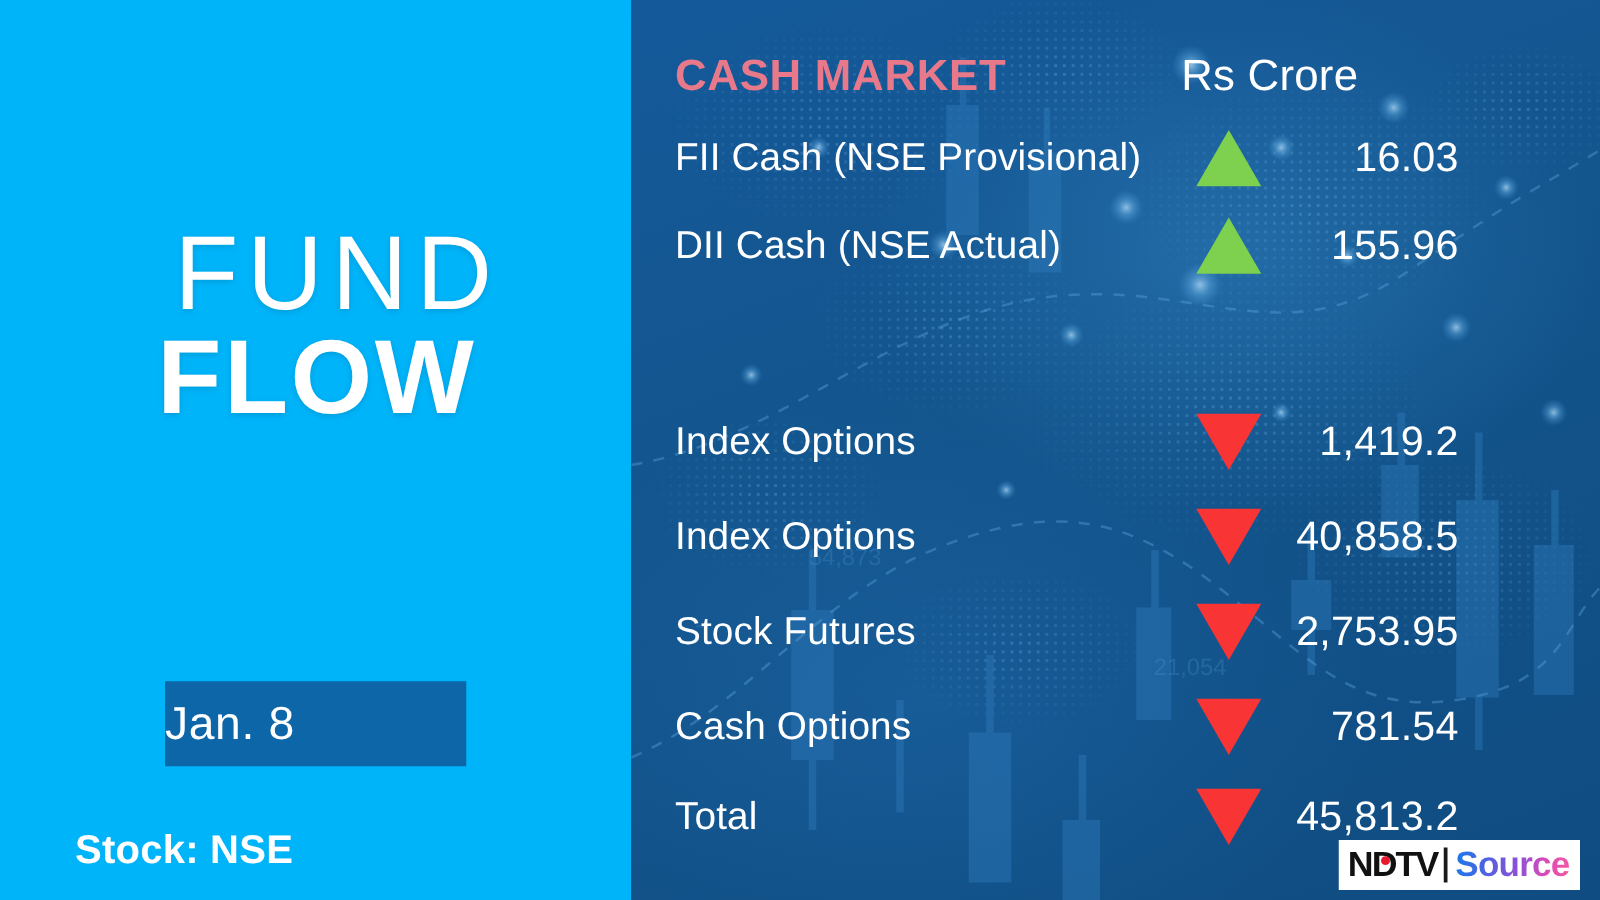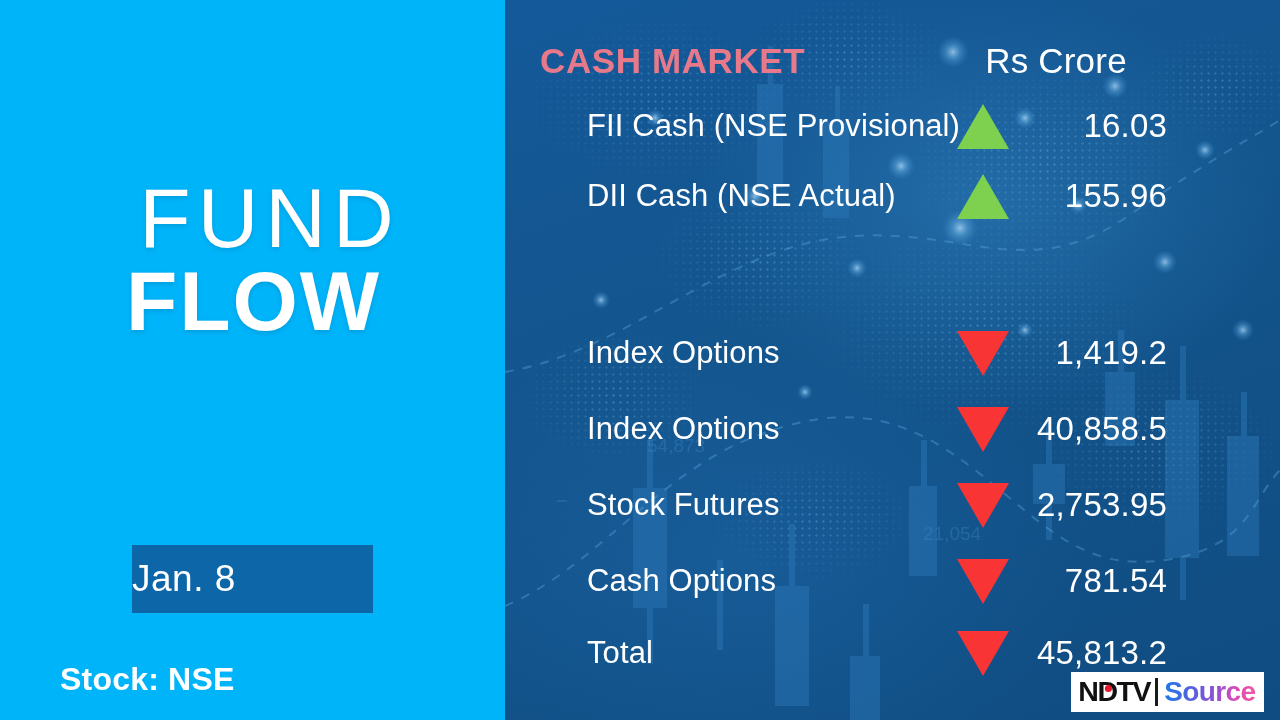--- a/index.html
+++ b/index.html
@@ -92,21 +92,21 @@
 
   
   #cash-section { position:absolute; left:0; top:0; width:775px; }
   .row {
     position:absolute; left:0; width:775px; height:56px;
     display:flex; align-items:center;
   }
   .row-label {
     position:absolute; left:35px;
     color:#ffffff; font-size:31px; font-weight:400;
-    letter-spacing:.1px; white-space:nowrap;margin-left:47px;
+    letter-spacing:.1px; white-space:nowrap;
   }
   .row-arrow { position:absolute; left:450px; width:56px; text-align:center; }
   .arrow-up, .arrow-down {
     display:block; width:0; height:0; margin:0 auto;
   }
   .arrow-up {
     border-left:26px solid transparent;
     border-right:26px solid transparent;
     border-bottom:45px solid #7ed04f;
   }
@@ -118,21 +118,21 @@
   .row-value {
     position:absolute; left:520px; width:142px; text-align:right;
     color:#ffffff; font-size:33px; font-weight:400; letter-spacing:.2px;
   }
 
   #section-title {
     position:absolute; left:35px; top:41px;
     color:#e8798a; font-size:35px; font-weight:700; letter-spacing:.6px;text-align:right;
   }
   #unit-label {
-    position:absolute; left:440px; top:41px; width:222px; text-align:center;
+    position:absolute; left:440px; top:41px; width:222px; text-align:left;
     color:#ffffff; font-size:35px; font-weight:400; letter-spacing:.2px;
   }
 
   
   #logo-box {
     position:absolute; left:566px; top:672px;
     height:40px; padding:0 8px;
     background:#ffffff;
     display:flex; align-items:center; gap:6px;
   }

